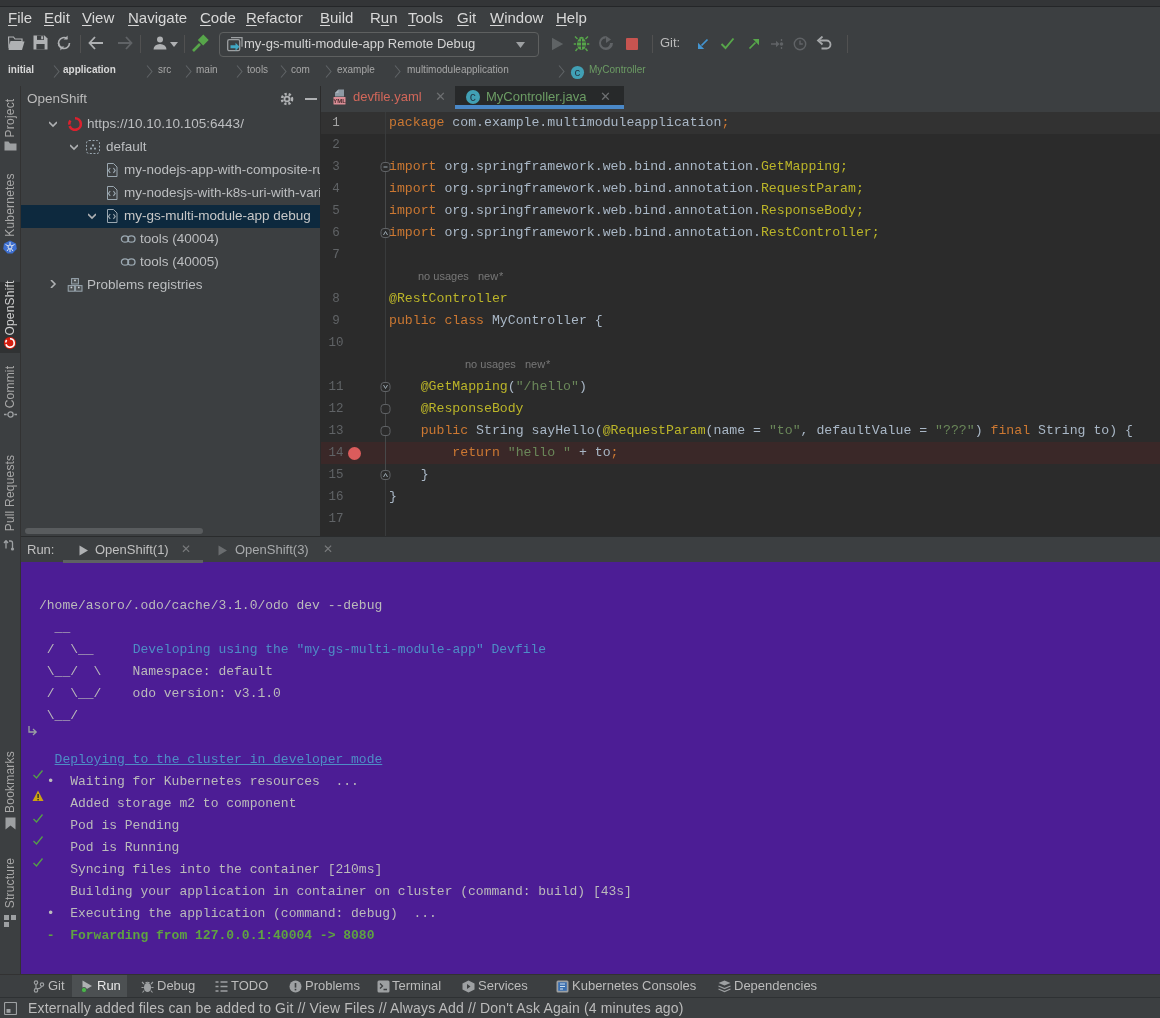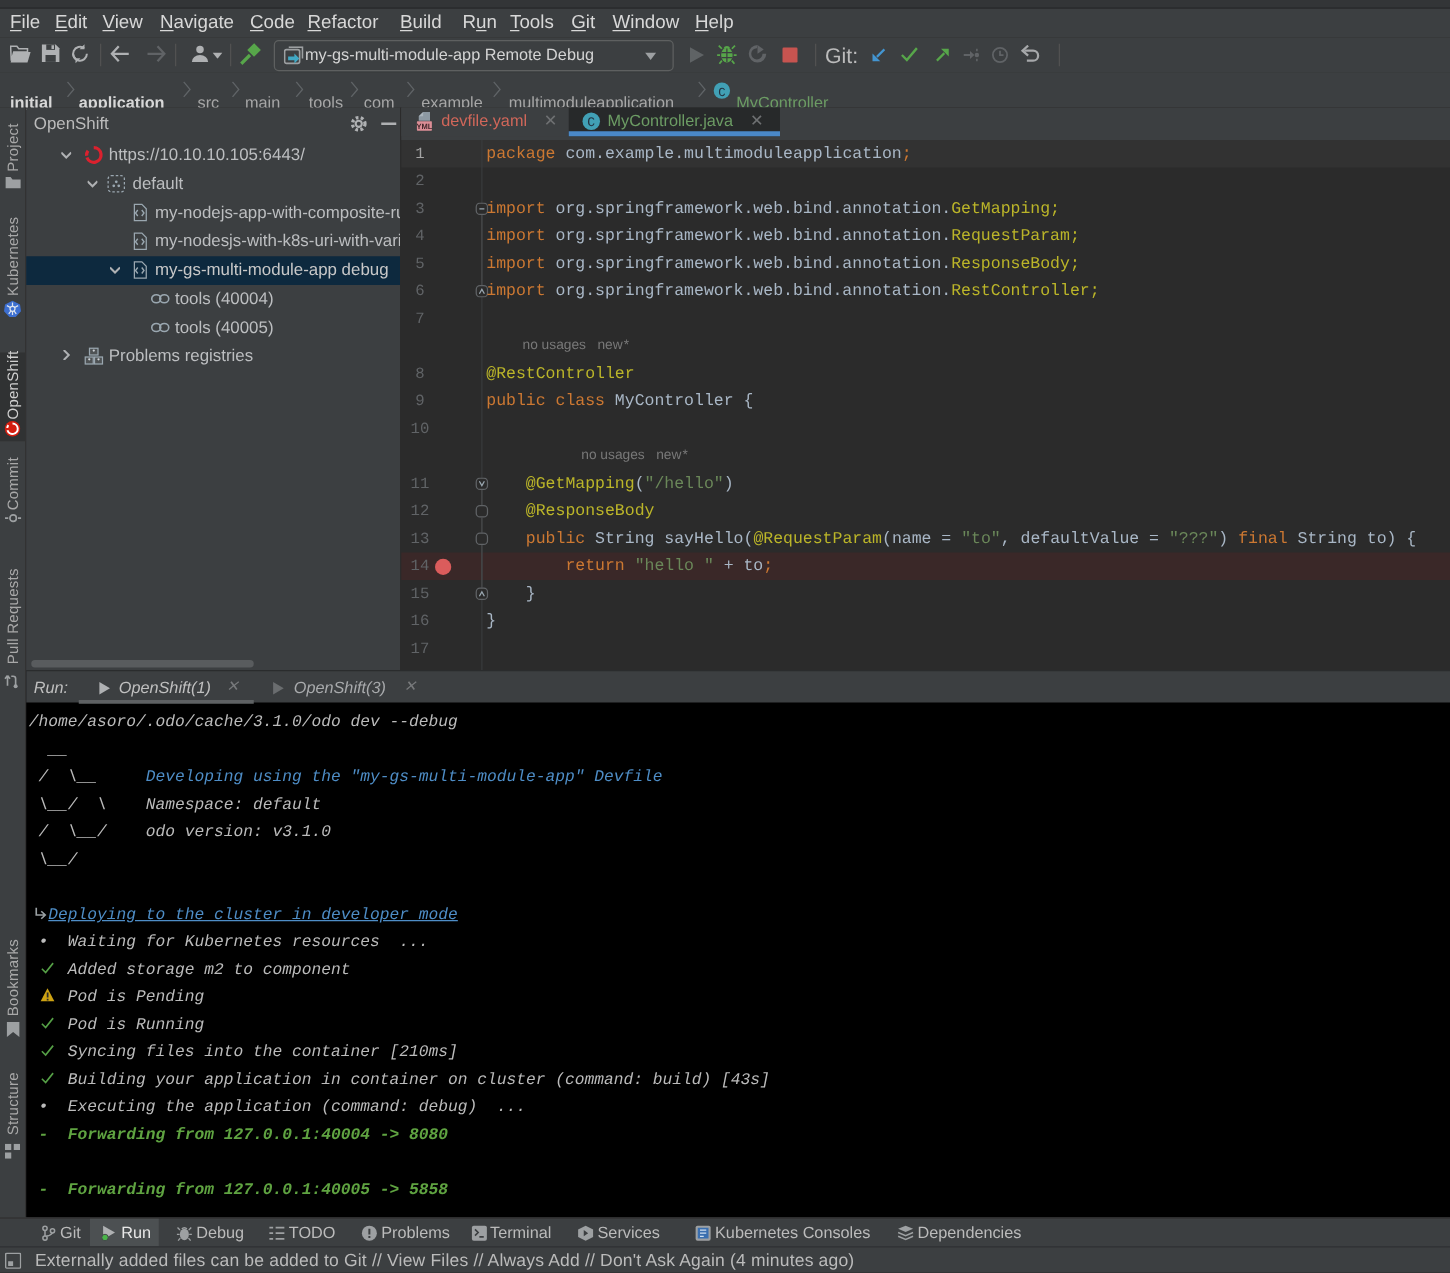--- a/index.html
+++ b/index.html
@@ -9,21 +9,21 @@
   
   #topstrip{left:0;top:0;width:1160px;height:7px;background:#333537;border-bottom:1px solid #242628;box-sizing:border-box;}
   #menubar{left:0;top:7px;width:1160px;height:23px;background:#3c3f41;}
   #menubar span.m{position:absolute;top:2px;font-size:15px;color:#d8d8d8;}
   #menubar u{text-decoration:underline;text-underline-offset:2px;}
   #toolbar{left:0;top:30px;width:1160px;height:28px;background:#3c3f41;border-bottom:1px solid #333637;text-align:center;}
   .tsep{position:absolute;top:5px;width:1px;height:18px;background:#515151;}
   #runcombo{position:absolute;left:219px;top:2px;width:318px;height:23px;border:1px solid #5e6060;border-radius:4px;}
   #runcombo .lbl{position:absolute;left:24px;top:3px;font-size:13px;color:#d4d4d4;white-space:nowrap;}
   #crumbs{left:0;top:58px;width:1160px;height:28px;background:#3c3f41;}
-  #crumbs span{position:absolute;top:16px;font-size:13px;color:#a7a7a7;white-space:nowrap;text-decoration:underline;}
+  #crumbs span{position:absolute;top:6px;font-size:10px;color:#a7a7a7;white-space:nowrap;}
   #crumbs .b{font-weight:bold;color:#d8d8d8;}
   
   #stripe{left:0;top:86px;width:20px;height:888px;background:#3c3f41;border-right:1px solid #323232;}
   .vlabel{position:absolute;left:3px;height:14px;line-height:14px;font-size:12px;color:#a8a8a8;white-space:nowrap;
           transform:rotate(-90deg);transform-origin:0 0;text-align:center;letter-spacing:0.2px;}
   
   #lpanel{left:21px;top:86px;width:299px;height:450px;background:#3c3f41;border-right:1px solid #2b2b2b;}
   #lphead{position:absolute;left:0;top:0;width:299px;height:26px;}
   .tree-row{position:absolute;left:0;width:299px;height:23px;font-size:13.5px;color:#bcbec0;white-space:nowrap;overflow:hidden;}
   .tree-row .t{position:absolute;top:3px;}
@@ -33,23 +33,23 @@
   #tabbar{position:absolute;left:0;top:0;width:839px;height:26px;background:#3c3f41;}
   #tab1{position:absolute;left:0;top:0;width:134px;height:23px;background:#3c3f41;}
   #tab2{position:absolute;left:134px;top:0;width:169px;height:23px;background:#27292a;}
   #tab2line{position:absolute;left:134px;top:19px;width:169px;height:4px;background:#4a88c7;}
   .tabx{color:#6e7072;font-size:13px;}
   .codeline{position:absolute;left:0;font-size:13.2px;font-family:"Liberation Mono",monospace;white-space:pre;color:#a9b7c6;line-height:22px;height:22px;}
   .lnum{position:absolute;left:2px;width:26px;text-align:center;font-size:12.5px;font-family:"Liberation Mono",monospace;color:#606366;line-height:22px;height:22px;}
   .inlay{position:absolute;font-size:11px;color:#787878;padding-left:28px;}
   .kw{color:#cc7832;} .an{color:#bbb529;} .st{color:#6a8759;} .pl{color:#a9b7c6;}
   
-  #runpanel{left:21px;top:536px;width:1139px;height:438px;background:#000000;font-style:italic;}
+  #runpanel{left:21px;top:536px;width:1139px;height:438px;background:#4c1d95;}
   #runhead{position:absolute;left:0;top:0;width:1139px;height:26px;background:#3c3f41;border-top:1px solid #2a2c2d;box-sizing:border-box;}
-  .conline{position:absolute;left:2px;font-size:13px;font-family:"Liberation Mono",monospace;white-space:pre;color:#bbbbbb;line-height:22px;height:22px;}
+  .conline{position:absolute;left:18px;font-size:13px;font-family:"Liberation Mono",monospace;white-space:pre;color:#bbbbbb;line-height:22px;height:22px;margin-top:28px;}
   .cblue{color:#4e8dc6;} .cgreen{color:#5fa341;font-weight:bold;}
   
   #botbar{left:0;top:974px;width:1160px;height:23px;background:#3c3f41;border-top:1px solid #323232;}
   #botbar .item{position:absolute;top:3px;font-size:13px;color:#bbbbbb;white-space:nowrap;}
   #statusbar{left:0;top:997px;width:1160px;height:21px;background:#3c3f41;border-top:1px solid #2e3133;}
   #statusbar .txt{position:absolute;left:28px;top:2px;font-size:14px;letter-spacing:0.15px;color:#bbbbbb;}
 </style>
 </head>
 <body>
 <div id="topstrip" class="abs"></div>
@@ -123,21 +123,21 @@
       <ellipse cx="8.5" cy="10" rx="4.6" ry="6" fill="#57a64a"></ellipse>
       <path d="M8.5 4.5 v11 M4.2 8 h8.6 M4.2 12 h8.6" stroke="#3c3f41" stroke-width="1"></path>
       <path d="M5.8 4.6 a2.9 2.9 0 0 1 5.4 0" fill="#57a64a"></path>
     </svg>
   <svg style="position:absolute;left:598px;top:5px" width="16" height="16" viewBox="0 0 16 16">
       <path d="M8 1 a7 7 0 1 0 7 7 h-3 a4.5 4.5 0 1 1 -4.5 -4.5 z" fill="#606366"></path>
       <path d="M8 1 l5 3.5 -5 3.5 z" fill="#606366"></path>
     </svg>
   <div style="position:absolute;left:626px;top:8px;width:12px;height:12px;background:#c75450;border-radius:1px;"></div>
   <div class="tsep" style="left:652px"></div>
-  <span style="position:absolute;left:660px;top:5px;font-size:17px;color:#bbbbbb;">Git:</span>
+  <span style="position:absolute;left:660px;top:5px;font-size:13px;color:#bbbbbb;">Git:</span>
   <svg style="position:absolute;left:696px;top:7px" width="14" height="14" viewBox="0 0 14 14">
       <path d="M11.5 2.5 L5.5 8.5" stroke="#4395d1" stroke-width="1.7" fill="none"></path>
       <path d="M2 12 L2 5.8 L8.2 12 z" fill="#4395d1"></path>
     </svg>
   <svg style="position:absolute;left:720px;top:7px" width="15" height="13" viewBox="0 0 15 13">
       <path d="M1.5 7 L5.5 11 L13.5 1.5" stroke="#57a64a" stroke-width="1.9" fill="none"></path>
     </svg>
   <svg style="position:absolute;left:747px;top:7px" width="14" height="14" viewBox="0 0 14 14">
       <path d="M2.5 11.5 L8.5 5.5" stroke="#57a64a" stroke-width="1.7" fill="none"></path>
       <path d="M12 2 L12 8.2 L5.8 2 z" fill="#57a64a"></path>

